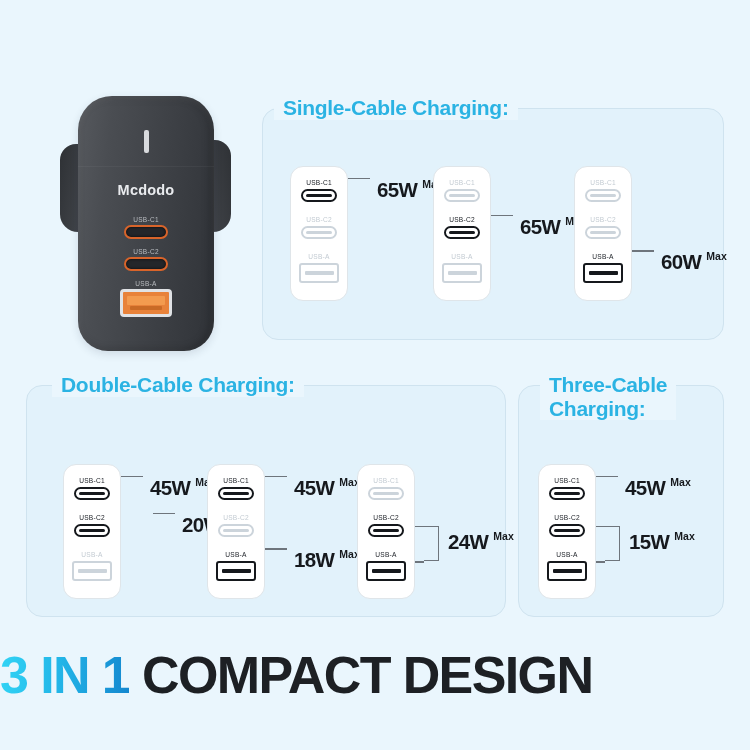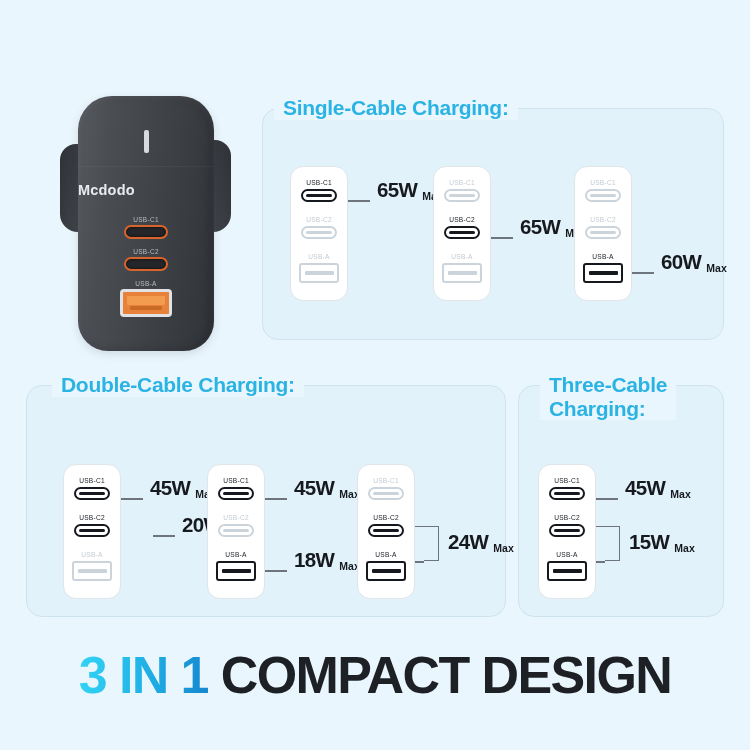--- a/index.html
+++ b/index.html
@@ -56,20 +56,21 @@
     position: absolute;
     left: 50%; top: 34px;
     margin-left: -2.5px;
     width: 5px; height: 23px;
     background: #d8dadd;
     border-radius: 2px;
   }
   .charger-logo {
     position: absolute;
     left: 0; top: 86px; width: 100%;
+    text-align: center;
     color: #e9ebee;
     font-size: 14.5px;
     font-weight: bold;
     letter-spacing: 0.2px;
   }
   .photo-port-group {
     position: absolute;
     left: 0; top: 120px; width: 100%;
   }
   .photo-port-label {
@@ -202,21 +203,21 @@
     border-radius: 1px;
   }
   .port-row.off .usba-port { border-color: #ccd4db; }
   .port-row.off .usba-port::after { background: #ccd4db; }
 
   
   .callouts { position: relative; flex: none; }
   .callout {
     position: absolute;
     display: flex;
-    align-items: flex-end;
+    align-items: flex-start;
     white-space: nowrap;
   }
   .lead-line {
     width: 22px; height: 1.6px;
     background: #6e757c;
     flex: none;
   }
   .watt {
     font-size: 20.5px;
     font-weight: bold;
@@ -241,21 +242,20 @@
     position: absolute;
     width: 9px; height: 1.6px;
     background: #6e757c;
   }
 
   
   #headline {
     position: absolute;
     left: 0; top: 645px;
     width: 750px;
-    text-align: center;
     font-size: 52px;
     font-weight: bold;
     letter-spacing: -1.6px;
     white-space: nowrap;
   }
   #headline .hl-accent {
     background: linear-gradient(95deg, #32d4f5 0%, #23b6e8 45%, #1487cf 100%);
     -webkit-background-clip: text;
     background-clip: text;
     color: transparent;

